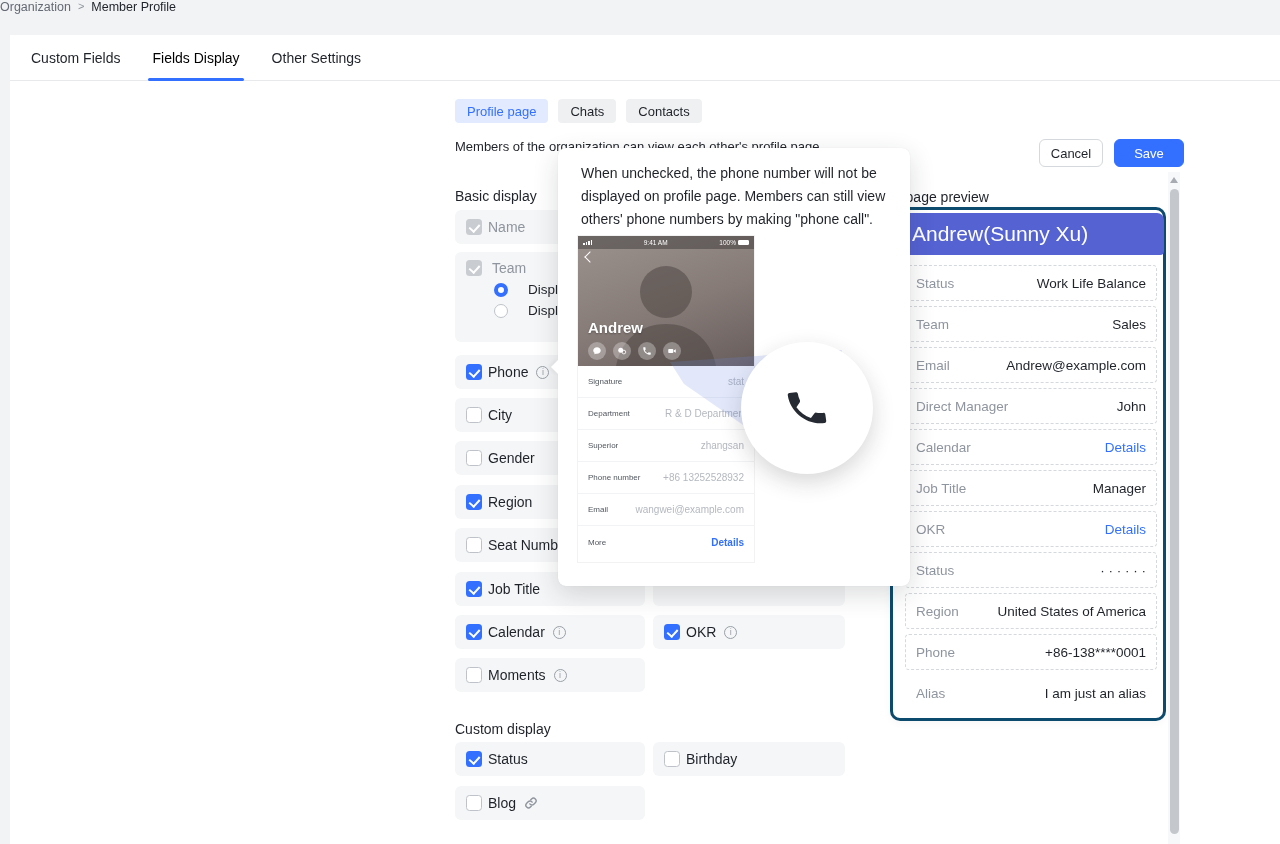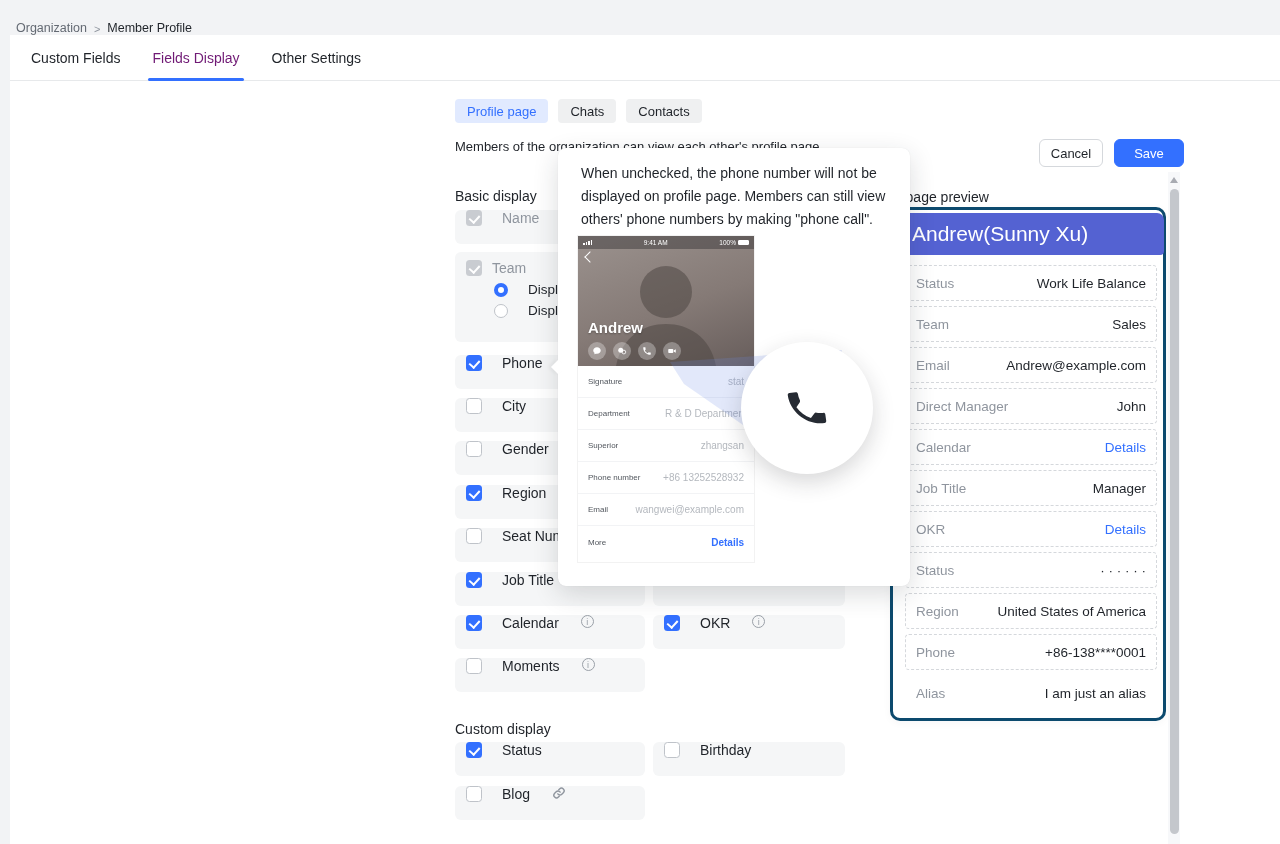--- a/index.html
+++ b/index.html
@@ -1,49 +1,49 @@
 <!DOCTYPE html>
 <html><head>
 <meta charset="utf-8">
 <style>
   * { margin:0; padding:0; box-sizing:border-box; }
   html,body { width:1280px; height:844px; overflow:hidden; background:#f2f3f5;
               font-family:"Liberation Sans", sans-serif; color:#1f2329; }
 
   
   #breadcrumb { position:absolute; left:0; top:0; width:1280px; height:35px;
-                display:flex; align-items:flex-end; padding-left:16px; font-size:12.5px; gap:7px; }
+                display:flex; align-items:flex-start; font-size:12.5px; gap:7px; }
   #breadcrumb .parent { color:#646a73; }
   #breadcrumb .sep { color:#8f959e; font-size:11px; }
   #content-card { position:absolute; left:10px; top:35px; width:1270px; height:809px; background:#fff; }
 
   #tabbar { position:absolute; left:10px; top:35px; width:1270px; height:46px;
             border-bottom:1px solid #e7e9eb; display:flex; align-items:center; padding-left:21px; gap:32px; }
   .tab { font-size:14px; color:#1f2329; cursor:pointer; position:relative; height:46px;
          display:flex; align-items:center; }
-  .tab.active { color:#701a75; }
+  .tab.active { color:#000000; }
   .tab.active::after { content:""; position:absolute; left:-4px; right:-4px; bottom:0;
                        height:3px; border-radius:3px; background:#3370ff; }
 
   
   #pills { position:absolute; left:455px; top:99px; display:flex; gap:10px; }
   .pill { height:24px; padding:0 12px; border-radius:4px; font-size:13px;
           display:flex; align-items:center; background:#eff0f1; color:#1f2329; cursor:pointer; }
   .pill.active { background:#e1eaff; color:#3370ff; }
   #description { position:absolute; left:455px; top:139px; font-size:13px; color:#1f2329; }
   #action-buttons { position:absolute; left:1039px; top:139px; display:flex; gap:11px; }
   .btn { height:28px; border-radius:6px; font-size:13px; display:flex; align-items:center;
          justify-content:center; cursor:pointer; }
   .btn.ghost { width:64px; background:#fff; border:1px solid #d5d8dc; color:#1f2329; }
   .btn.primary { width:70px; background:#3370ff; border:1px solid #3370ff; color:#fff; }
 
   
   .section-title { position:absolute; font-size:14px; color:#1f2329; }
   .frow { position:absolute; width:190px; height:34px; background:#f5f6f7; border-radius:6px;
-          display:flex; padding:0 11px; gap:20px; font-size:14px; }
+          display:flex; align-items:center; padding:0 11px; gap:6px; font-size:14px; }
   .frow.right { width:192px; }
   .frow.tall { height:90px; flex-direction:column; align-items:stretch; justify-content:flex-start;
                padding:8px 11px; gap:6px; }
   .trow { display:flex; align-items:center; gap:10px; }
   .ropt { display:flex; align-items:center; gap:20px; padding-left:28px; font-size:13.5px; color:#1f2329; }
   .cb { width:16px; height:16px; border-radius:3.5px; flex:0 0 auto; position:relative; }
   .cb.on { background:#3370ff; }
   .cb.dis { background:#c9ccd1; }
   .cb.on::after, .cb.dis::after { content:""; position:absolute; left:4.5px; top:2.5px; width:5px; height:8px;
         border:solid #fff; border-width:0 2px 2px 0; transform:rotate(42deg); }

